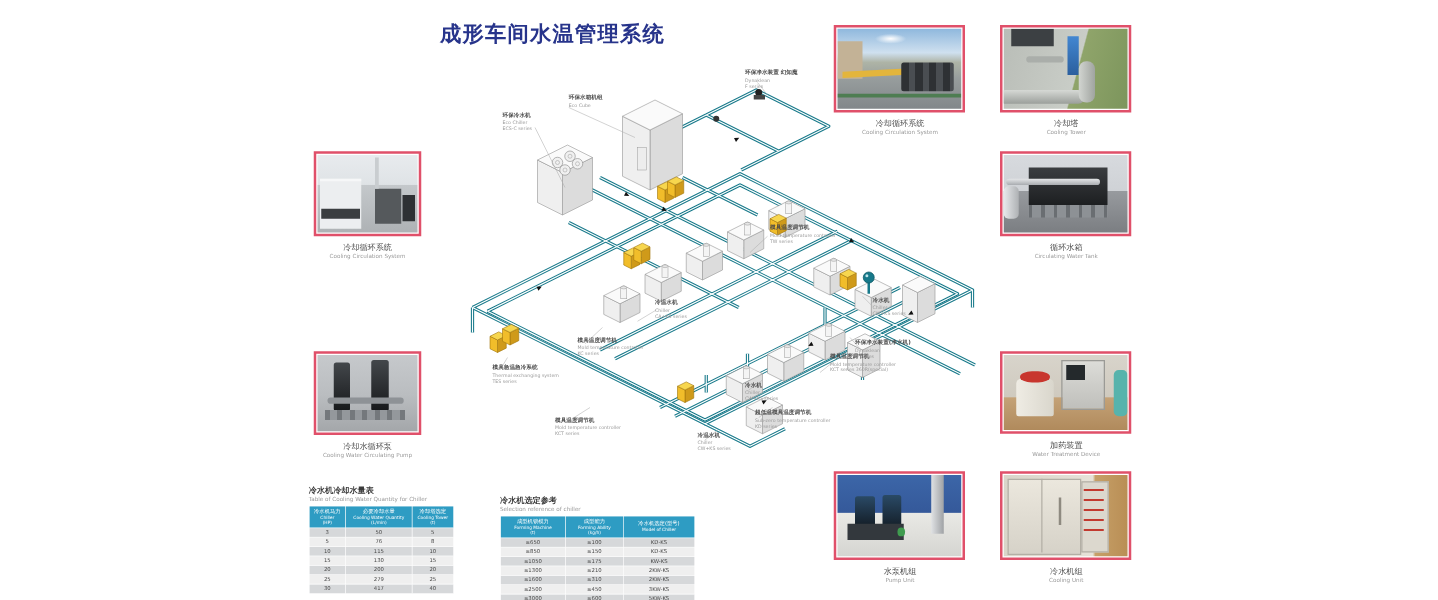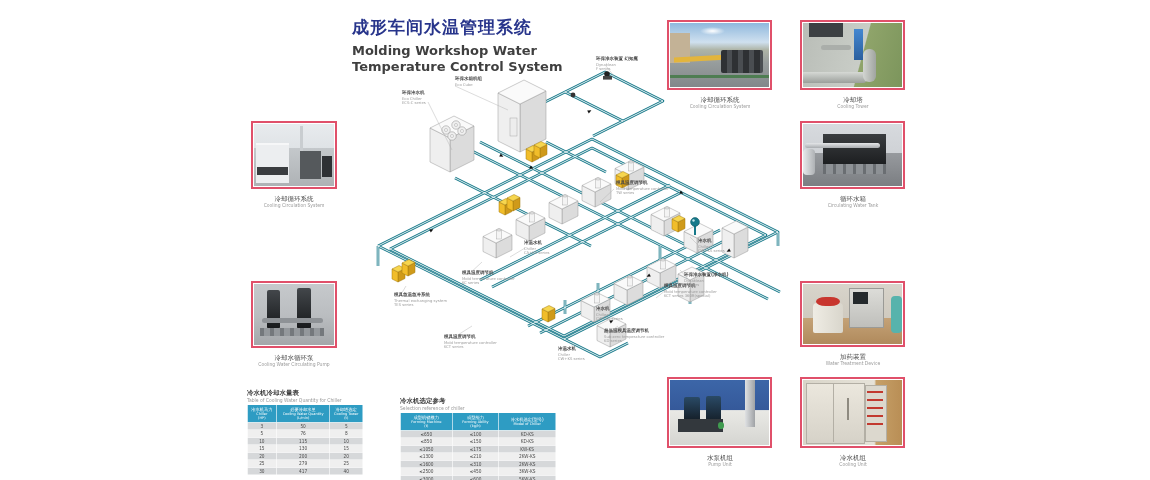--- a/index.html
+++ b/index.html
@@ -36,24 +36,20 @@
   table.spec tbody tr:nth-child(odd) td{background:#d6d8da;}
   table.spec tbody tr:nth-child(even) td{background:#efefef;}
   
   #diagram-svg{position:absolute;left:360px;top:50px;z-index:1;}
 </style>
 </head>
 <body>
 
 <div class="title-block">
   <div class="title-zh">成形车间水温管理系统</div>
-  <div class="title-en">
-    <div>Molding Workshop Water</div>
-    <div>Temperature Control System</div>
-  </div>
 </div>
 
 <svg id="diagram-svg" width="430" height="340" viewBox="0 0 430 340">
     <polyline points="18,196 232,89 418,182 204,289 18,196" fill="none" stroke="#17798a" stroke-width="2.6" stroke-linejoin="round"></polyline>
     <polyline points="30,199 232,98 406,185 204,286 30,199" fill="none" stroke="#17798a" stroke-width="2.6" stroke-linejoin="round"></polyline>
     <polyline points="120,92 420,242" fill="none" stroke="#17798a" stroke-width="2.6" stroke-linejoin="round"></polyline>
     <polyline points="108,99 408,249" fill="none" stroke="#17798a" stroke-width="2.6" stroke-linejoin="round"></polyline>
     <polyline points="120,230 310,135" fill="none" stroke="#17798a" stroke-width="2.6" stroke-linejoin="round"></polyline>
     <polyline points="132,237 322,142" fill="none" stroke="#17798a" stroke-width="2.6" stroke-linejoin="round"></polyline>
     <polyline points="168,276 360,180" fill="none" stroke="#17798a" stroke-width="2.6" stroke-linejoin="round"></polyline>

